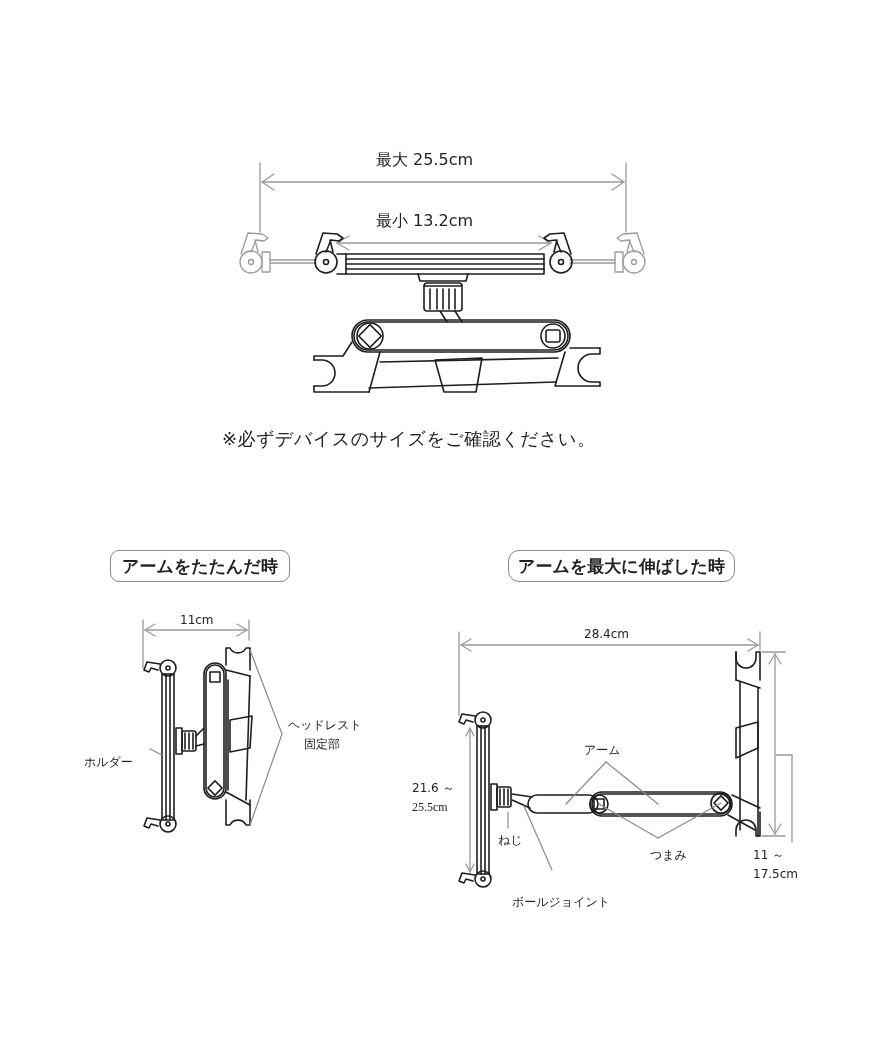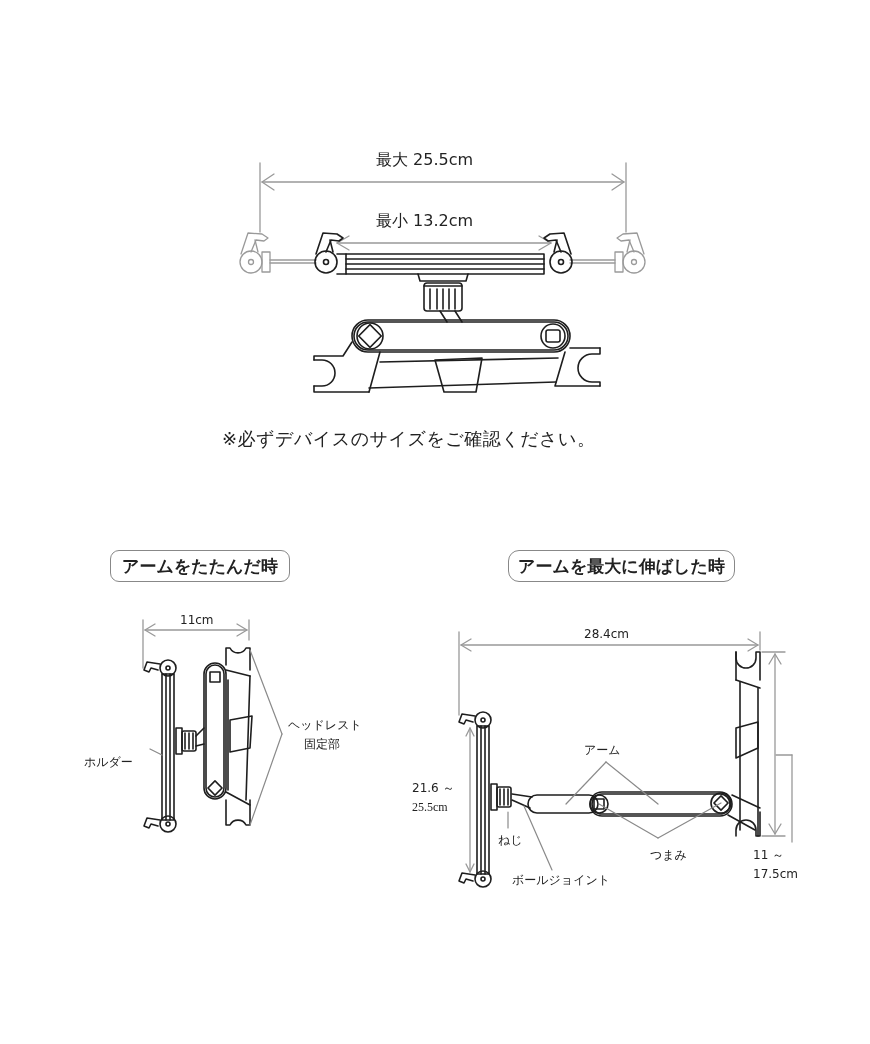--- a/index.html
+++ b/index.html
@@ -231,16 +231,16 @@
 <div class="txt lbl" style="left:180px; top:611px;">11cm</div>
 <div class="txt lbl" style="left:84px; top:733px;margin-top:20px;">ホルダー</div>
 <div class="txt lbl" style="left:288px; top:716px;">ヘッドレスト</div>
 <div class="txt lbl" style="left:304px; top:735px;">固定部</div>
 
 <div class="txt lbl" style="left:584px; top:625px;">28.4cm</div>
 <div class="txt lbl" style="left:584px; top:741px;">アーム</div>
 <div class="txt lbl" style="left:412px; top:779px;">21.6 ～</div>
 <div class="txt lbl" style="left:412px; top:798px;font-family:Liberation Serif, serif;">25.5cm</div>
 <div class="txt lbl" style="left:498px; top:831px;">ねじ</div>
-<div class="txt lbl" style="left:512px; top:871px;">ボールジョイント</div>
+<div class="txt lbl" style="left:512px; top:893px;">ボールジョイント</div>
 <div class="txt lbl" style="left:650px; top:846px;">つまみ</div>
 <div class="txt lbl" style="left:753px; top:846px;">11 ～</div>
 <div class="txt lbl" style="left:753px; top:865px;">17.5cm</div>
 
 </body></html>

